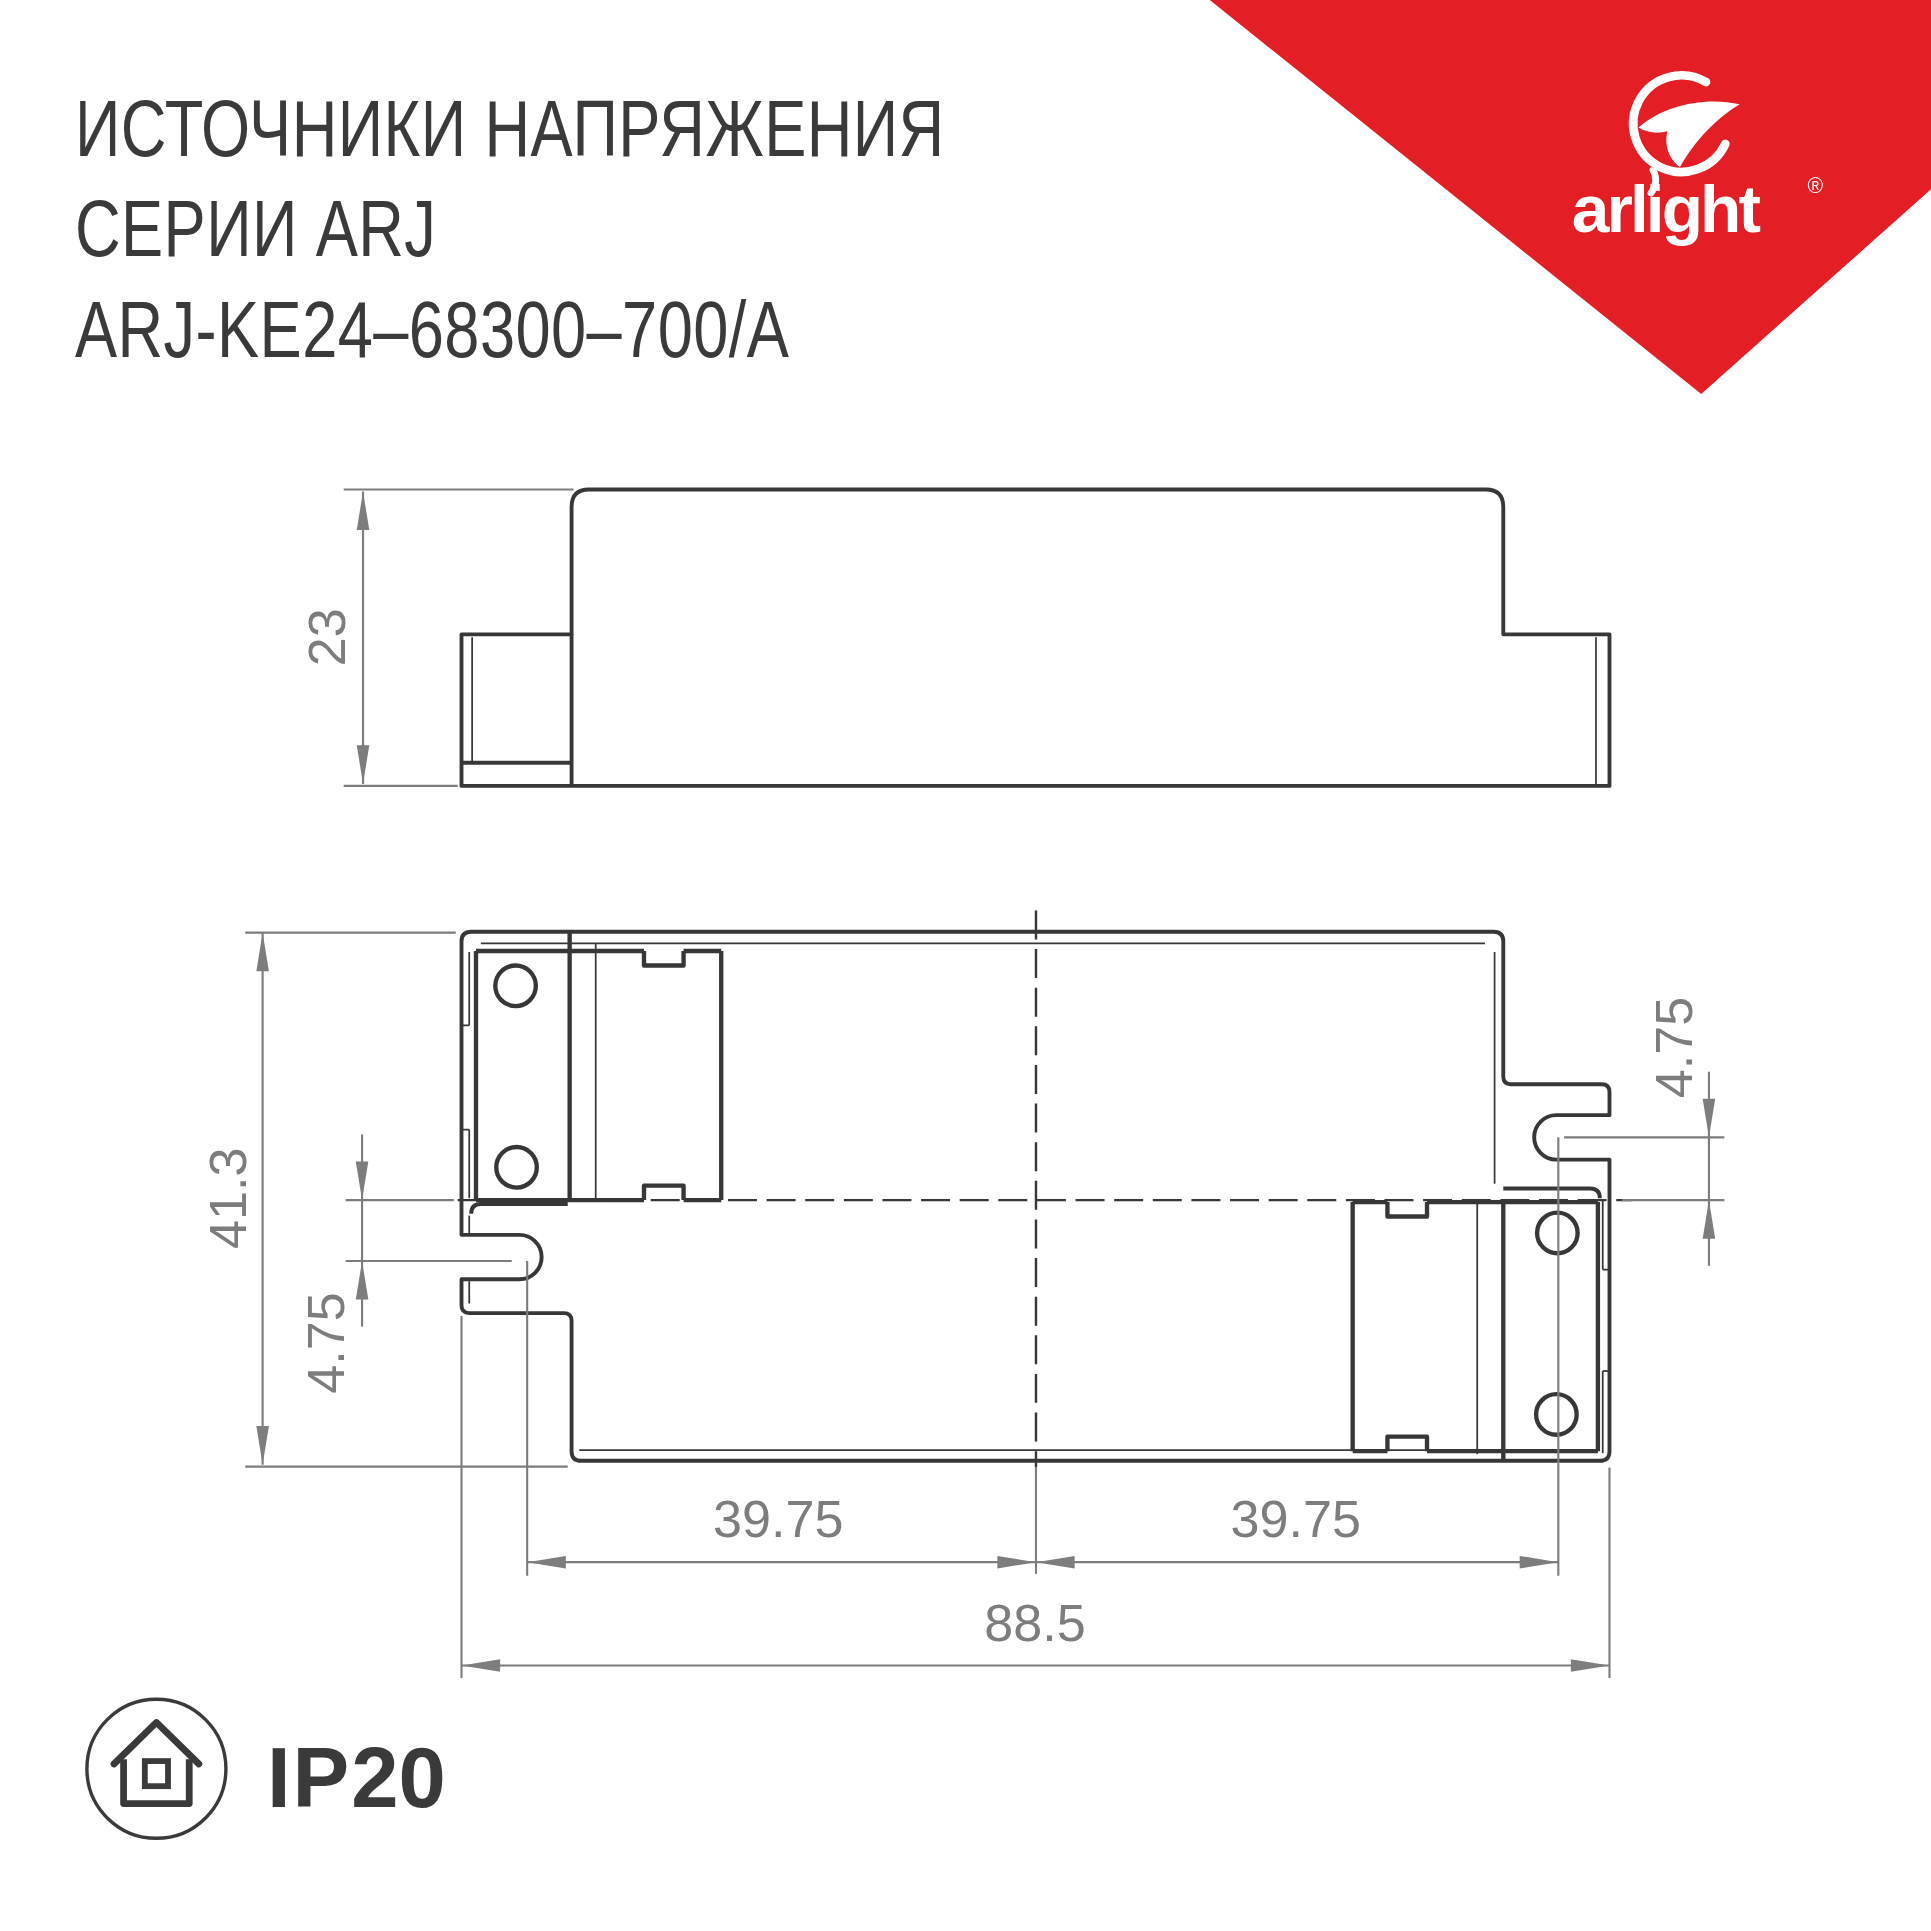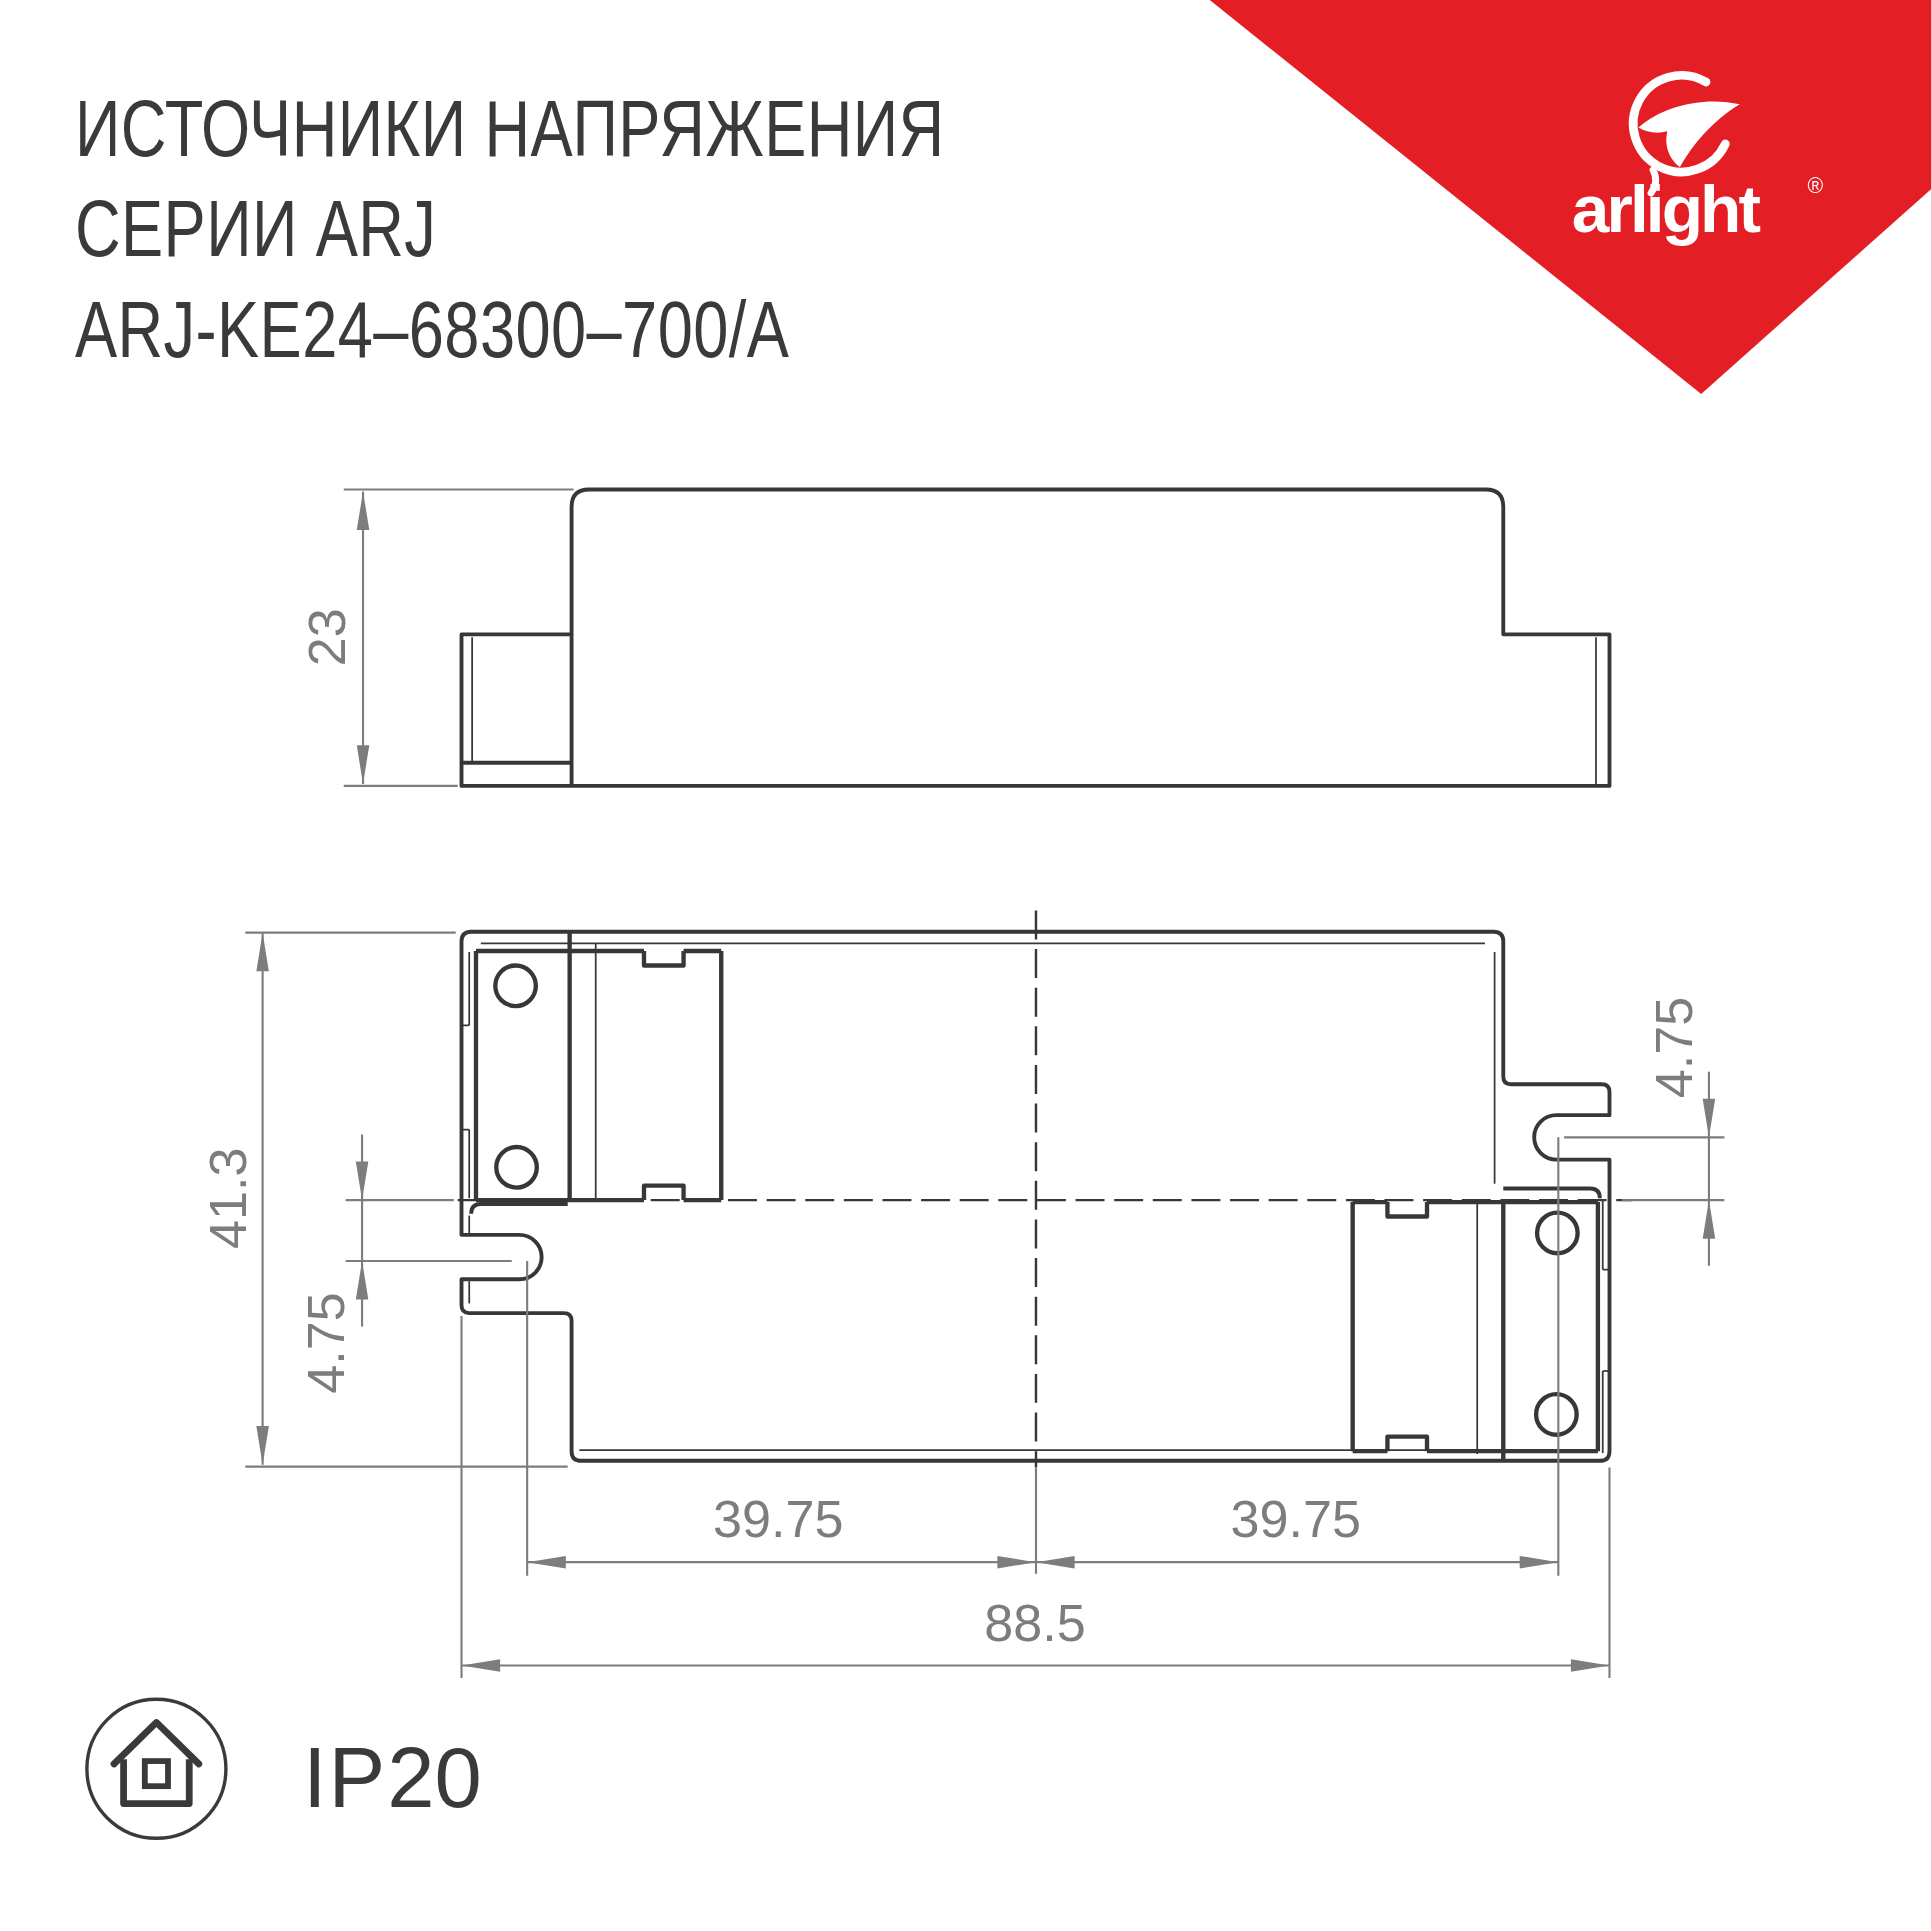--- a/index.html
+++ b/index.html
@@ -5,22 +5,22 @@
   html,body{margin:0;padding:0;background:#ffffff;}
   #canvas{position:relative;width:1931px;height:1931px;background:#ffffff;overflow:hidden;
           font-family:"Liberation Sans",sans-serif;}
   #drawing-svg{position:absolute;left:0;top:0;}
   .title-line{position:absolute;left:75px;color:#3a3a3a;font-size:79px;font-weight:400;
               letter-spacing:0.5px;white-space:nowrap;transform:scaleX(0.8);transform-origin:0 0;}
   #title-line-1{top:83px;}
   #title-line-2{top:183px;}
   #title-line-3{top:284px;}
   #ip-badge-text{position:absolute;left:267px;top:1729px;color:#3a3a3a;font-size:85px;white-space:nowrap;}
-  #ip-badge-text .ip-prefix{font-weight:400;letter-spacing:1.9px;margin-left:36px;}
-  #ip-badge-text .ip-value{font-weight:400;text-align:right;}
+  #ip-badge-text .ip-prefix{font-weight:700;letter-spacing:1.9px;}
+  #ip-badge-text .ip-value{font-weight:700;text-align:right;}
   .dim-label{fill:#7d7d7d;font-family:"Liberation Sans",sans-serif;font-size:54px;}
   .logo-word{fill:#ffffff;font-family:"Liberation Sans",sans-serif;font-weight:700;font-size:70px;letter-spacing:-3px;}
   .logo-reg{fill:#ffffff;font-family:"Liberation Sans",sans-serif;font-size:22px;}
 </style>
 </head>
 <body>
 
 <div id="canvas">
 
   <svg id="drawing-svg" width="1931" height="1931" viewBox="0 0 2000 2000">

